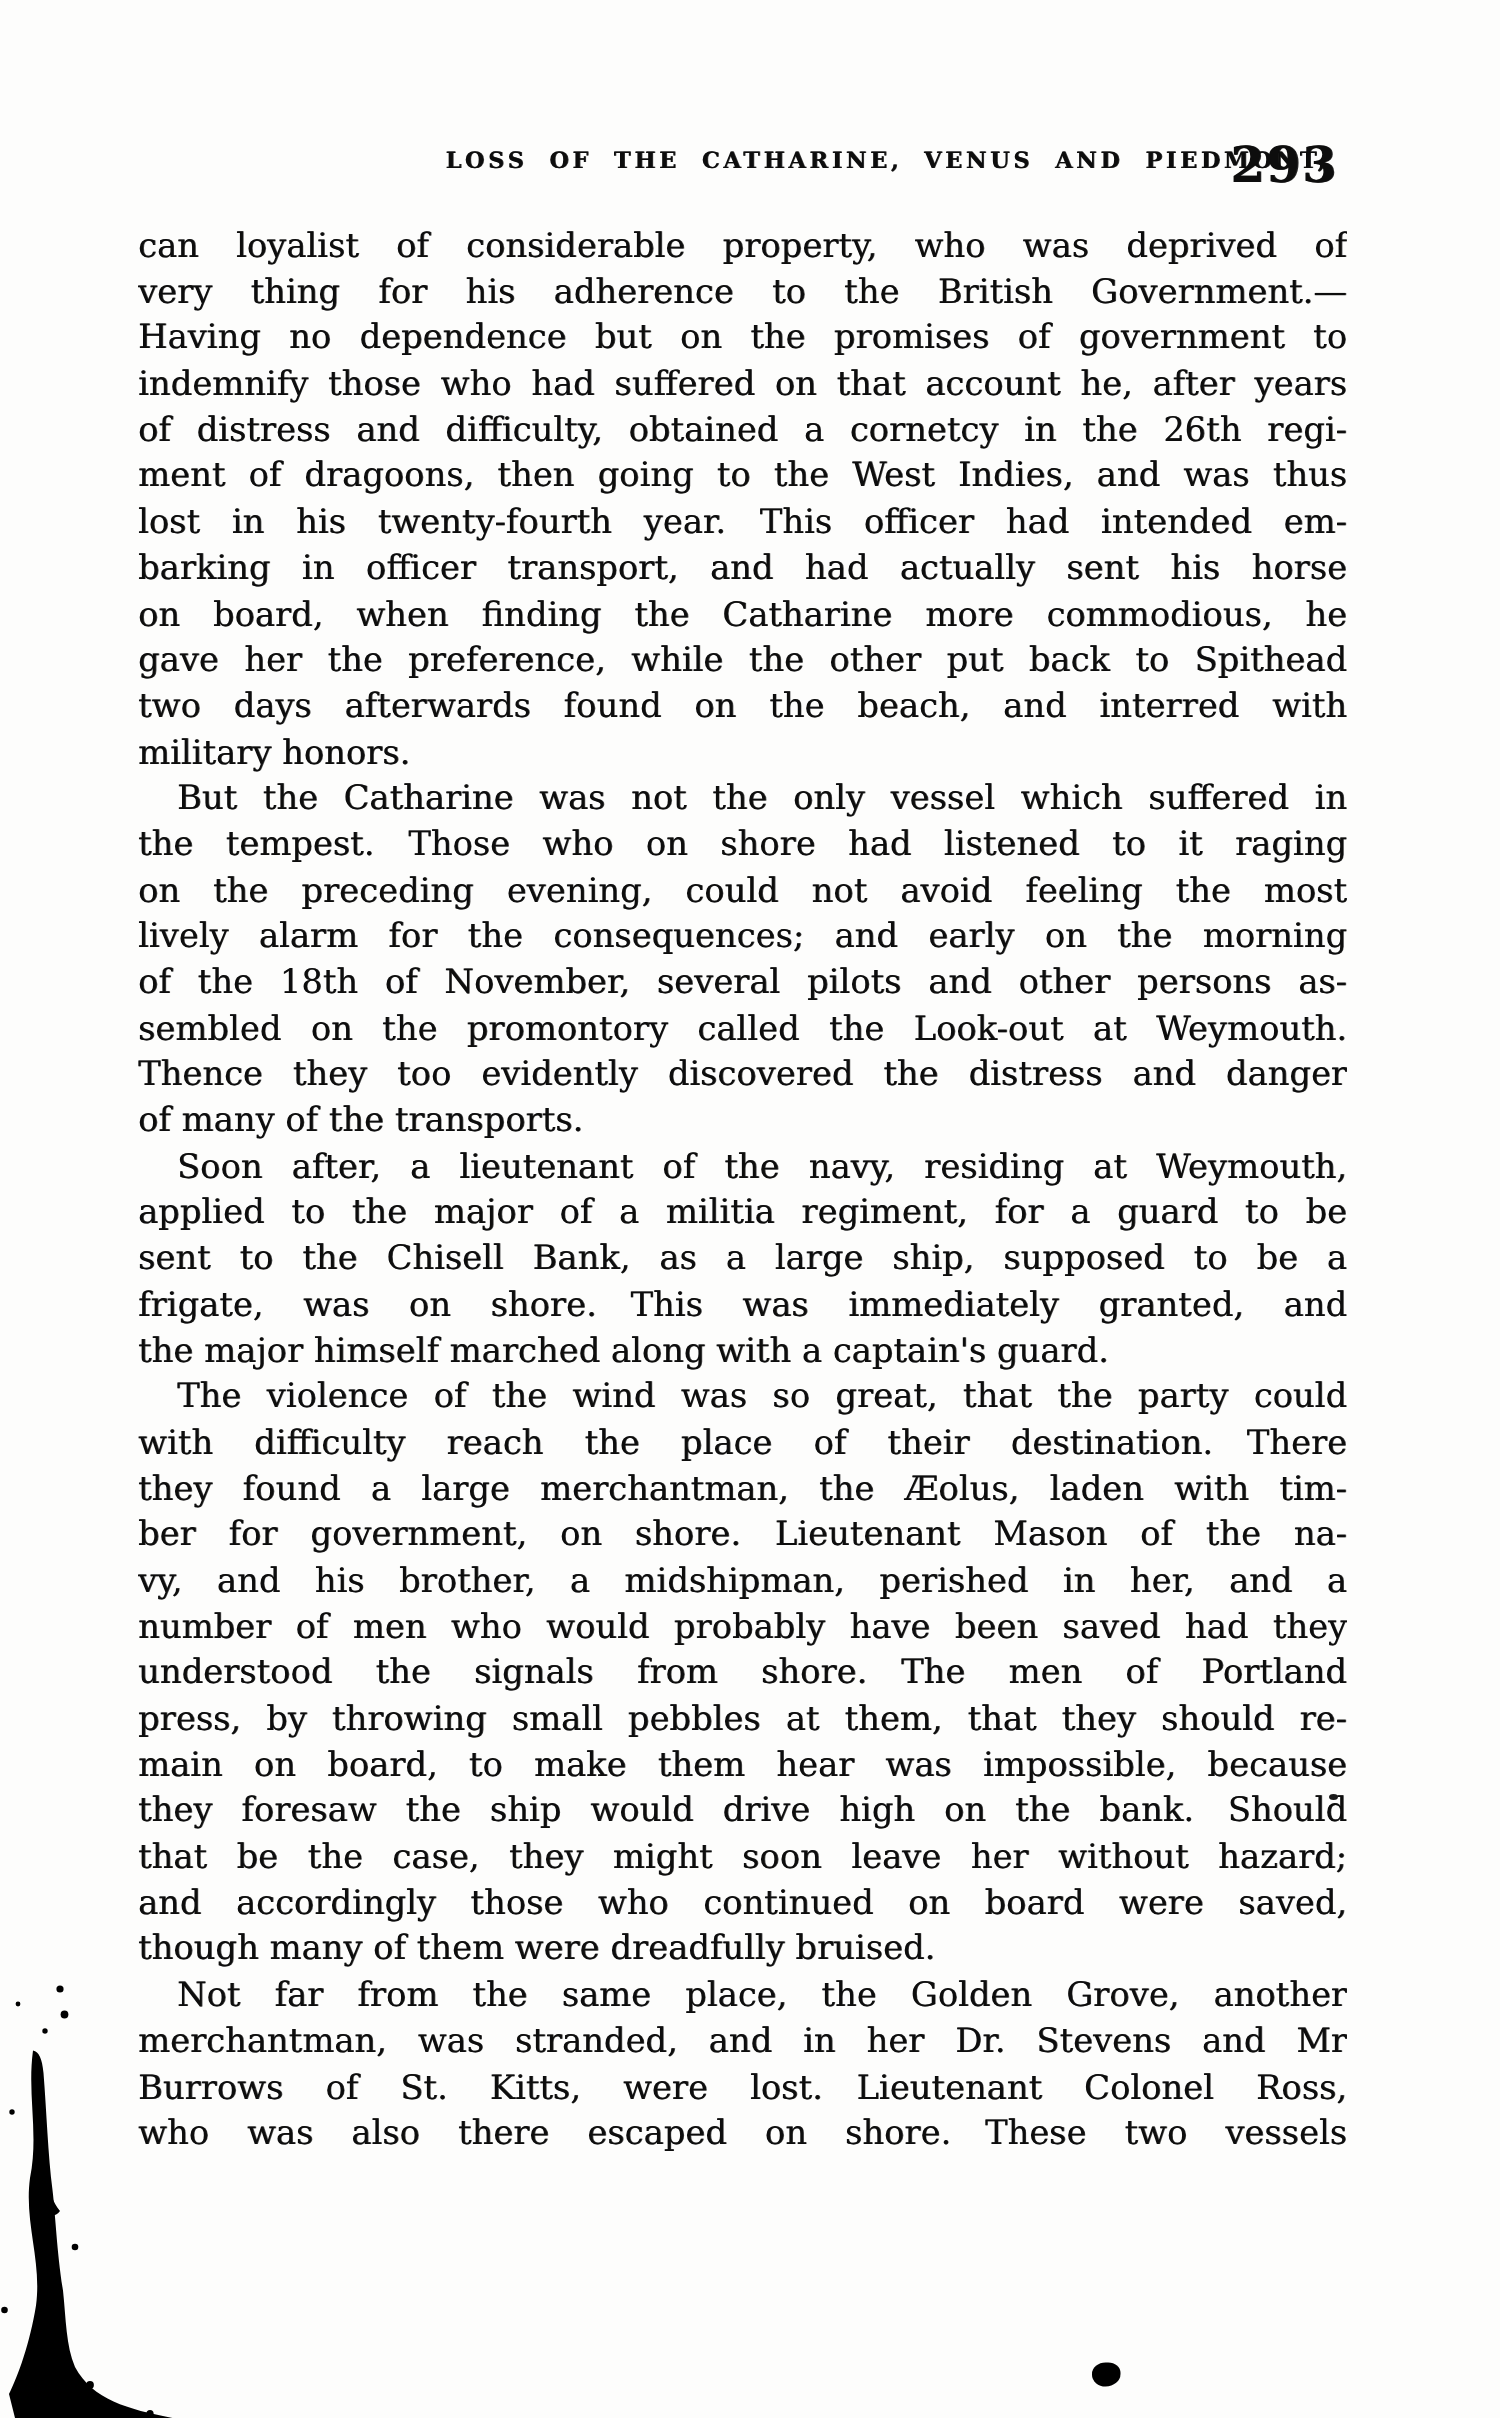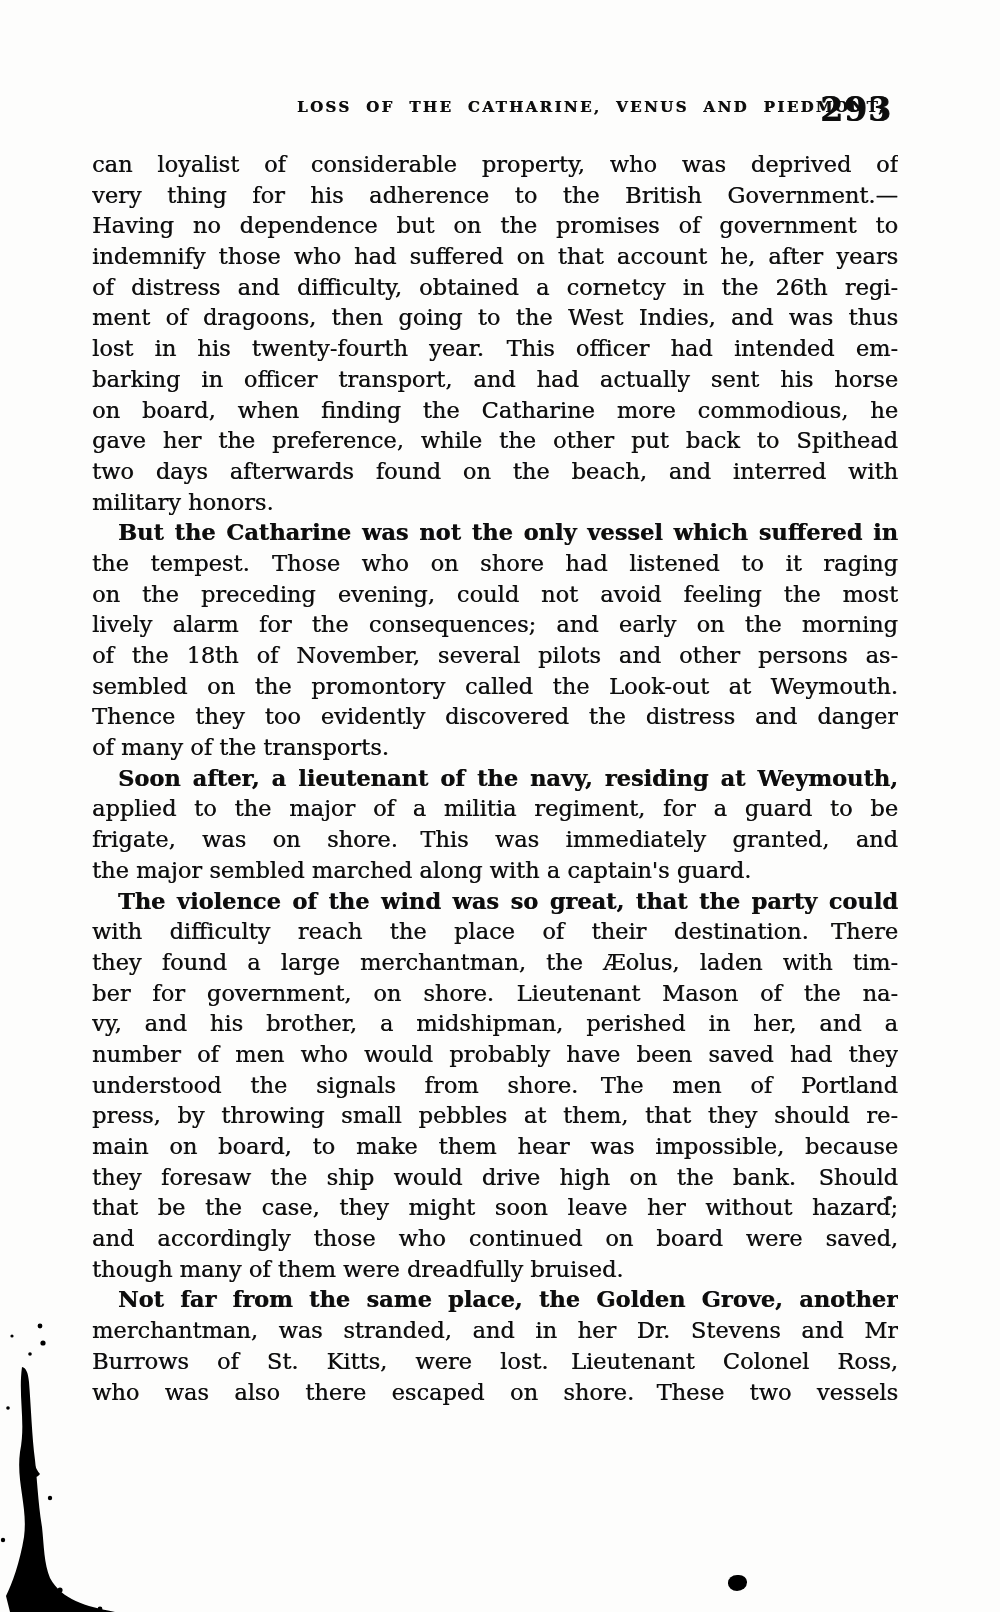--- a/index.html
+++ b/index.html
@@ -57,21 +57,20 @@
     height: 30.7px;
     text-align: justify;
     text-align-last: justify;
     overflow: hidden;
   }
   .line-end {
     text-align-last: left;
   }
   .line-indent {
     text-indent: 26px;
-    font-weight: bold;
   }
   .ink-smudge {
     position: absolute;
     left: 0;
     top: 1312px;
     width: 130px;
     height: 300px;
     pointer-events: none;
   }
   .ink-dot {
@@ -119,22 +118,23 @@
       <div class="line line-indent">But the Catharine was not the only vessel which suffered in</div>
       <div class="line">the tempest. Those who on shore had listened to it raging</div>
       <div class="line">on the preceding evening, could not avoid feeling the most</div>
       <div class="line">lively alarm for the consequences; and early on the morning</div>
       <div class="line">of the 18th of November, several pilots and other persons as-</div>
       <div class="line">sembled on the promontory called the Look-out at Weymouth.</div>
       <div class="line">Thence they too evidently discovered the distress and danger</div>
       <div class="line line-end">of many of the transports.</div>
       <div class="line line-indent">Soon after, a lieutenant of the navy, residing at Weymouth,</div>
       <div class="line">applied to the major of a militia regiment, for a guard to be</div>
+      <div class="line">sent to the Chisell Bank, as a large ship, supposed to be a</div>
       <div class="line">frigate, was on shore. This was immediately granted, and</div>
-      <div class="line line-end">the major sembled marched along with a captain's guard.</div>
+      <div class="line line-end">the major himself marched along with a captain's guard.</div>
       <div class="line line-indent">The violence of the wind was so great, that the party could</div>
       <div class="line">with difficulty reach the place of their destination. There</div>
       <div class="line">they found a large merchantman, the Æolus, laden with tim-</div>
       <div class="line">ber for government, on shore. Lieutenant Mason of the na-</div>
       <div class="line">vy, and his brother, a midshipman, perished in her, and a</div>
       <div class="line">number of men who would probably have been saved had they</div>
       <div class="line">understood the signals from shore. The men of Portland</div>
       <div class="line">press, by throwing small pebbles at them, that they should re-</div>
       <div class="line">main on board, to make them hear was impossible, because</div>
       <div class="line">they foresaw the ship would drive high on the bank. Should</div>

